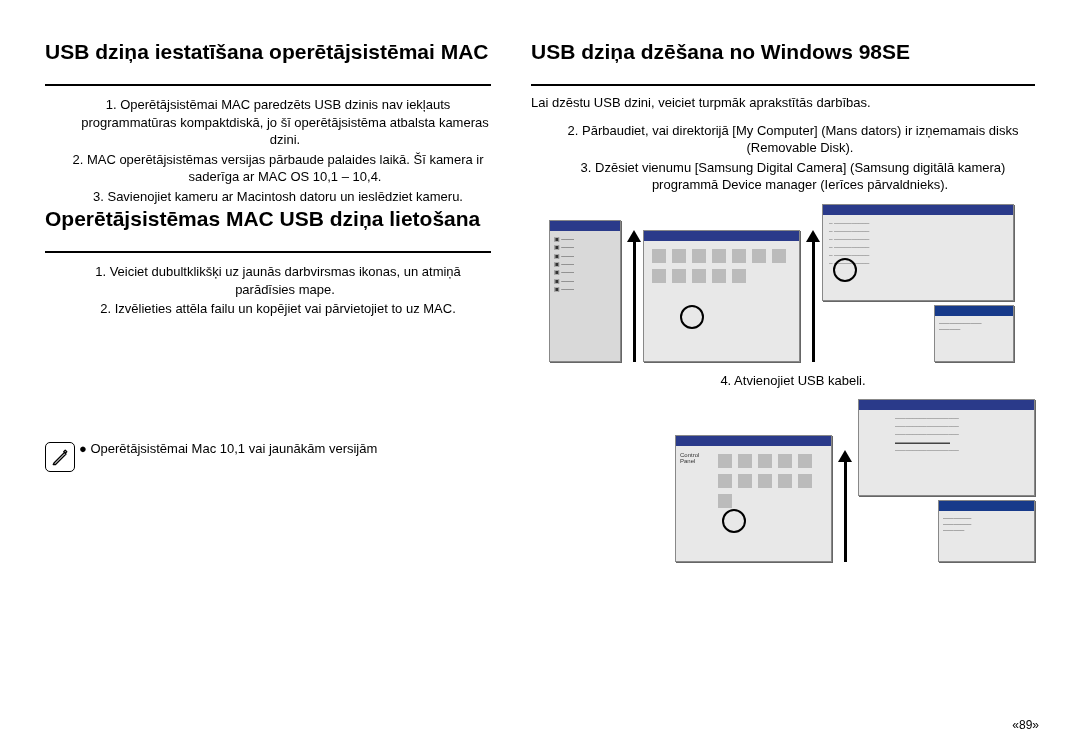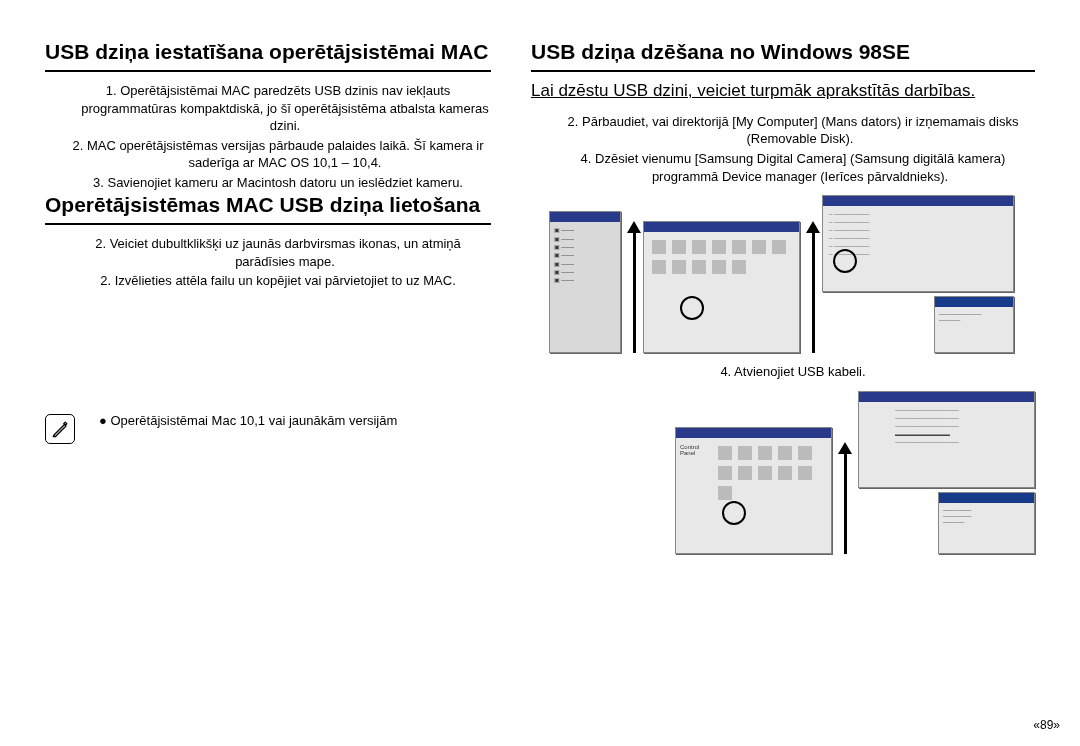--- a/index.html
+++ b/index.html
@@ -21,46 +21,45 @@
   }
   .col {
     flex: 1;
     display: flex;
     flex-direction: column;
   }
   h2.section {
     font-size: 21px;
     font-weight: bold;
     margin: 0 0 8px 0;
-    padding-bottom: 6px;
+    padding-bottom: 20px;
     border-bottom: 2px solid #000;
   }
   .body-text {
-    font-size: 17px;
+    font-size: 13px;
     line-height: 1.35;
     margin: 0 0 8px 8px;
-    text-decoration: underline;
   }
   ol.steps {
     list-style: none;
     padding-left: 20px;
     margin: 2px 0 0 0;
     text-align: center;
   }
   ol.steps li {
     font-size: 13px;
     line-height: 1.35;
     margin-bottom: 2px;
     text-indent: -14px;
     padding-left: 14px;
   }
   .note-row {
     display: flex;
     align-items: flex-start;
-    gap: 24px;
+    gap: 4px;
     margin-top: 120px;
   }
   .note-icon-box {
     width: 28px;
     height: 28px;
     border: 1.5px solid #000;
     border-radius: 5px;
     display: flex;
     align-items: center;
     justify-content: center;
@@ -103,63 +102,63 @@
   }
   .arrow-up .stem { width:3px; height:120px; background:#000; }
   .arrow-up.small .stem { height:100px; }
   .circle-mark {
     position:absolute; width:20px; height:20px; border:2.5px solid #000; border-radius:50%;
   }
   .row2 { display:flex; gap:0; margin: 8px 0 8px 18px; align-items:flex-end; }
   .page-num {
     position: absolute;
     bottom: 14px;
-    right: 20px;
+    right: 41px;
     font-size: 12px;
     margin-left: 46px;
   }
   .spacer-top { margin-top: 100px; }
 </style>
 </head>
 <body>
 
 <div class="page">
 
   <div class="col">
     <h2 class="section">USB dziņa iestatīšana operētājsistēmai MAC</h2>
     <ol class="steps">
       <li>1. Operētājsistēmai MAC paredzēts USB dzinis nav iekļauts programmatūras kompaktdiskā, jo šī operētājsistēma atbalsta kameras dzini.</li>
       <li>2. MAC operētājsistēmas versijas pārbaude palaides laikā. Šī kamera ir saderīga ar MAC OS 10,1 – 10,4.</li>
       <li>3. Savienojiet kameru ar Macintosh datoru un ieslēdziet kameru.</li>
     </ol>
 
     <h2 class="section spacer-top">Operētājsistēmas MAC USB dziņa lietošana</h2>
     <ol class="steps">
-      <li>2. Veiciet dubultklikšķi uz jaunās darbvirsmas ikonas, un atmiņā parādīsies mape.</li>
+      <li>1. Veiciet dubultklikšķi uz jaunās darbvirsmas ikonas, un atmiņā parādīsies mape.</li>
       <li>2. Izvēlieties attēla failu un kopējiet vai pārvietojiet to uz MAC.</li>
     </ol>
 
     <div class="note-row">
       <div class="note-icon-box">
         <svg viewBox="0 0 24 24">
             <path d="M4 20 L18 6 L20 8 L6 22 L3 22 Z M17 5 L19 3 L21 5 L19 7 Z" fill="none" stroke="#000" stroke-width="1.8" stroke-linejoin="round"></path>
           </svg>
       </div>
       <div class="note-list">
         <div>● Operētājsistēmai Mac 10,1 vai jaunākām versijām</div>
       </div>
     </div>
   </div>
 
   <div class="col">
     <h2 class="section">USB dziņa dzēšana no Windows 98SE</h2>
     <p class="body-text" style="margin-left:0;">Lai dzēstu USB dzini, veiciet turpmāk aprakstītās darbības.</p>
     <ol class="steps">
       <li>2. Pārbaudiet, vai direktorijā [My Computer] (Mans dators) ir izņemamais disks (Removable Disk).</li>
-      <li>4. Dzēsiet vienumu [Samsung Digital Camera] (Samsung digitālā kamera) programmā Device manager (Ierīces pārvaldnieks).</li>
+      <li>3. Dzēsiet vienumu [Samsung Digital Camera] (Samsung digitālā kamera) programmā Device manager (Ierīces pārvaldnieks).</li>
     </ol>
 
     <div class="screenshot-row">
       <div class="shot tall">
         <div class="titlebar"></div>
         <div style="padding:14px 4px 4px 4px; font-size:6px; line-height:1.4; color:#333;">
           <div>▣ ───</div>
             <div>▣ ───</div>
             <div>▣ ───</div>
             <div>▣ ───</div>

